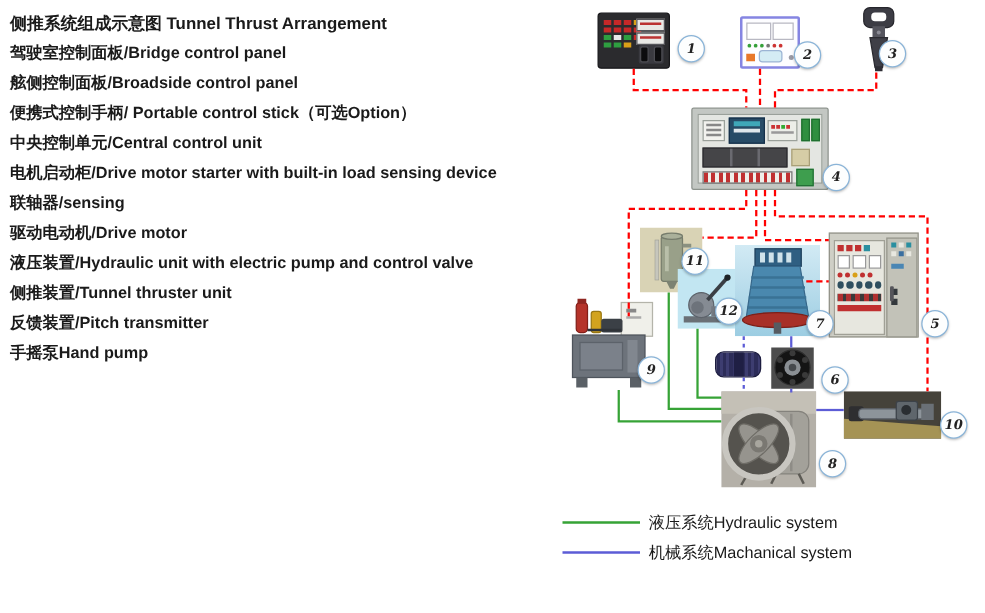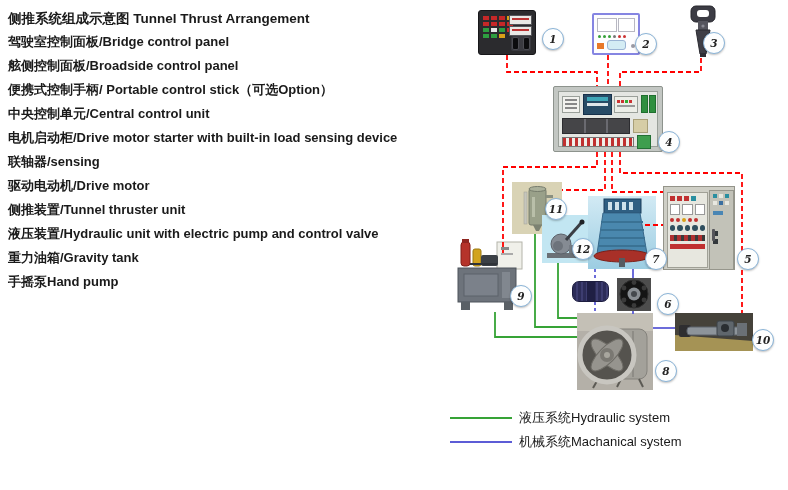--- a/index.html
+++ b/index.html
@@ -62,23 +62,23 @@
 
   <div class="textblock">
     <div class="title">侧推系统组成示意图 Tunnel Thrust Arrangement</div>
     <div class="li">驾驶室控制面板/Bridge control panel</div>
     <div class="li">舷侧控制面板/Broadside control panel</div>
     <div class="li">便携式控制手柄/ Portable control stick（可选Option）</div>
     <div class="li">中央控制单元/Central control unit</div>
     <div class="li">电机启动柜/Drive motor starter with built-in load sensing device</div>
     <div class="li">联轴器/sensing</div>
     <div class="li">驱动电动机/Drive motor</div>
+    <div class="li">液压装置/Hydraulic unit with electric pump and control valve</div>
     <div class="li">侧推装置/Tunnel thruster unit</div>
-    <div class="li">液压装置/Hydraulic unit with electric pump and control valve</div>
-    <div class="li">重力油箱/Gravity tank</div>
+    <div class="li">反馈装置/Pitch transmitter</div>
     <div class="li">手摇泵Hand pump</div>
   </div>
 
   <div class="comp c1" style="left:478px;top:10px;width:58px;height:45px;">
     <div class="grid">
       <i style="background:#c62828"></i>
         <i style="background:#c62828"></i>
         <i style="background:#c62828"></i>
         <i style="background:#d9a018"></i>
       <i style="background:#c62828"></i>

